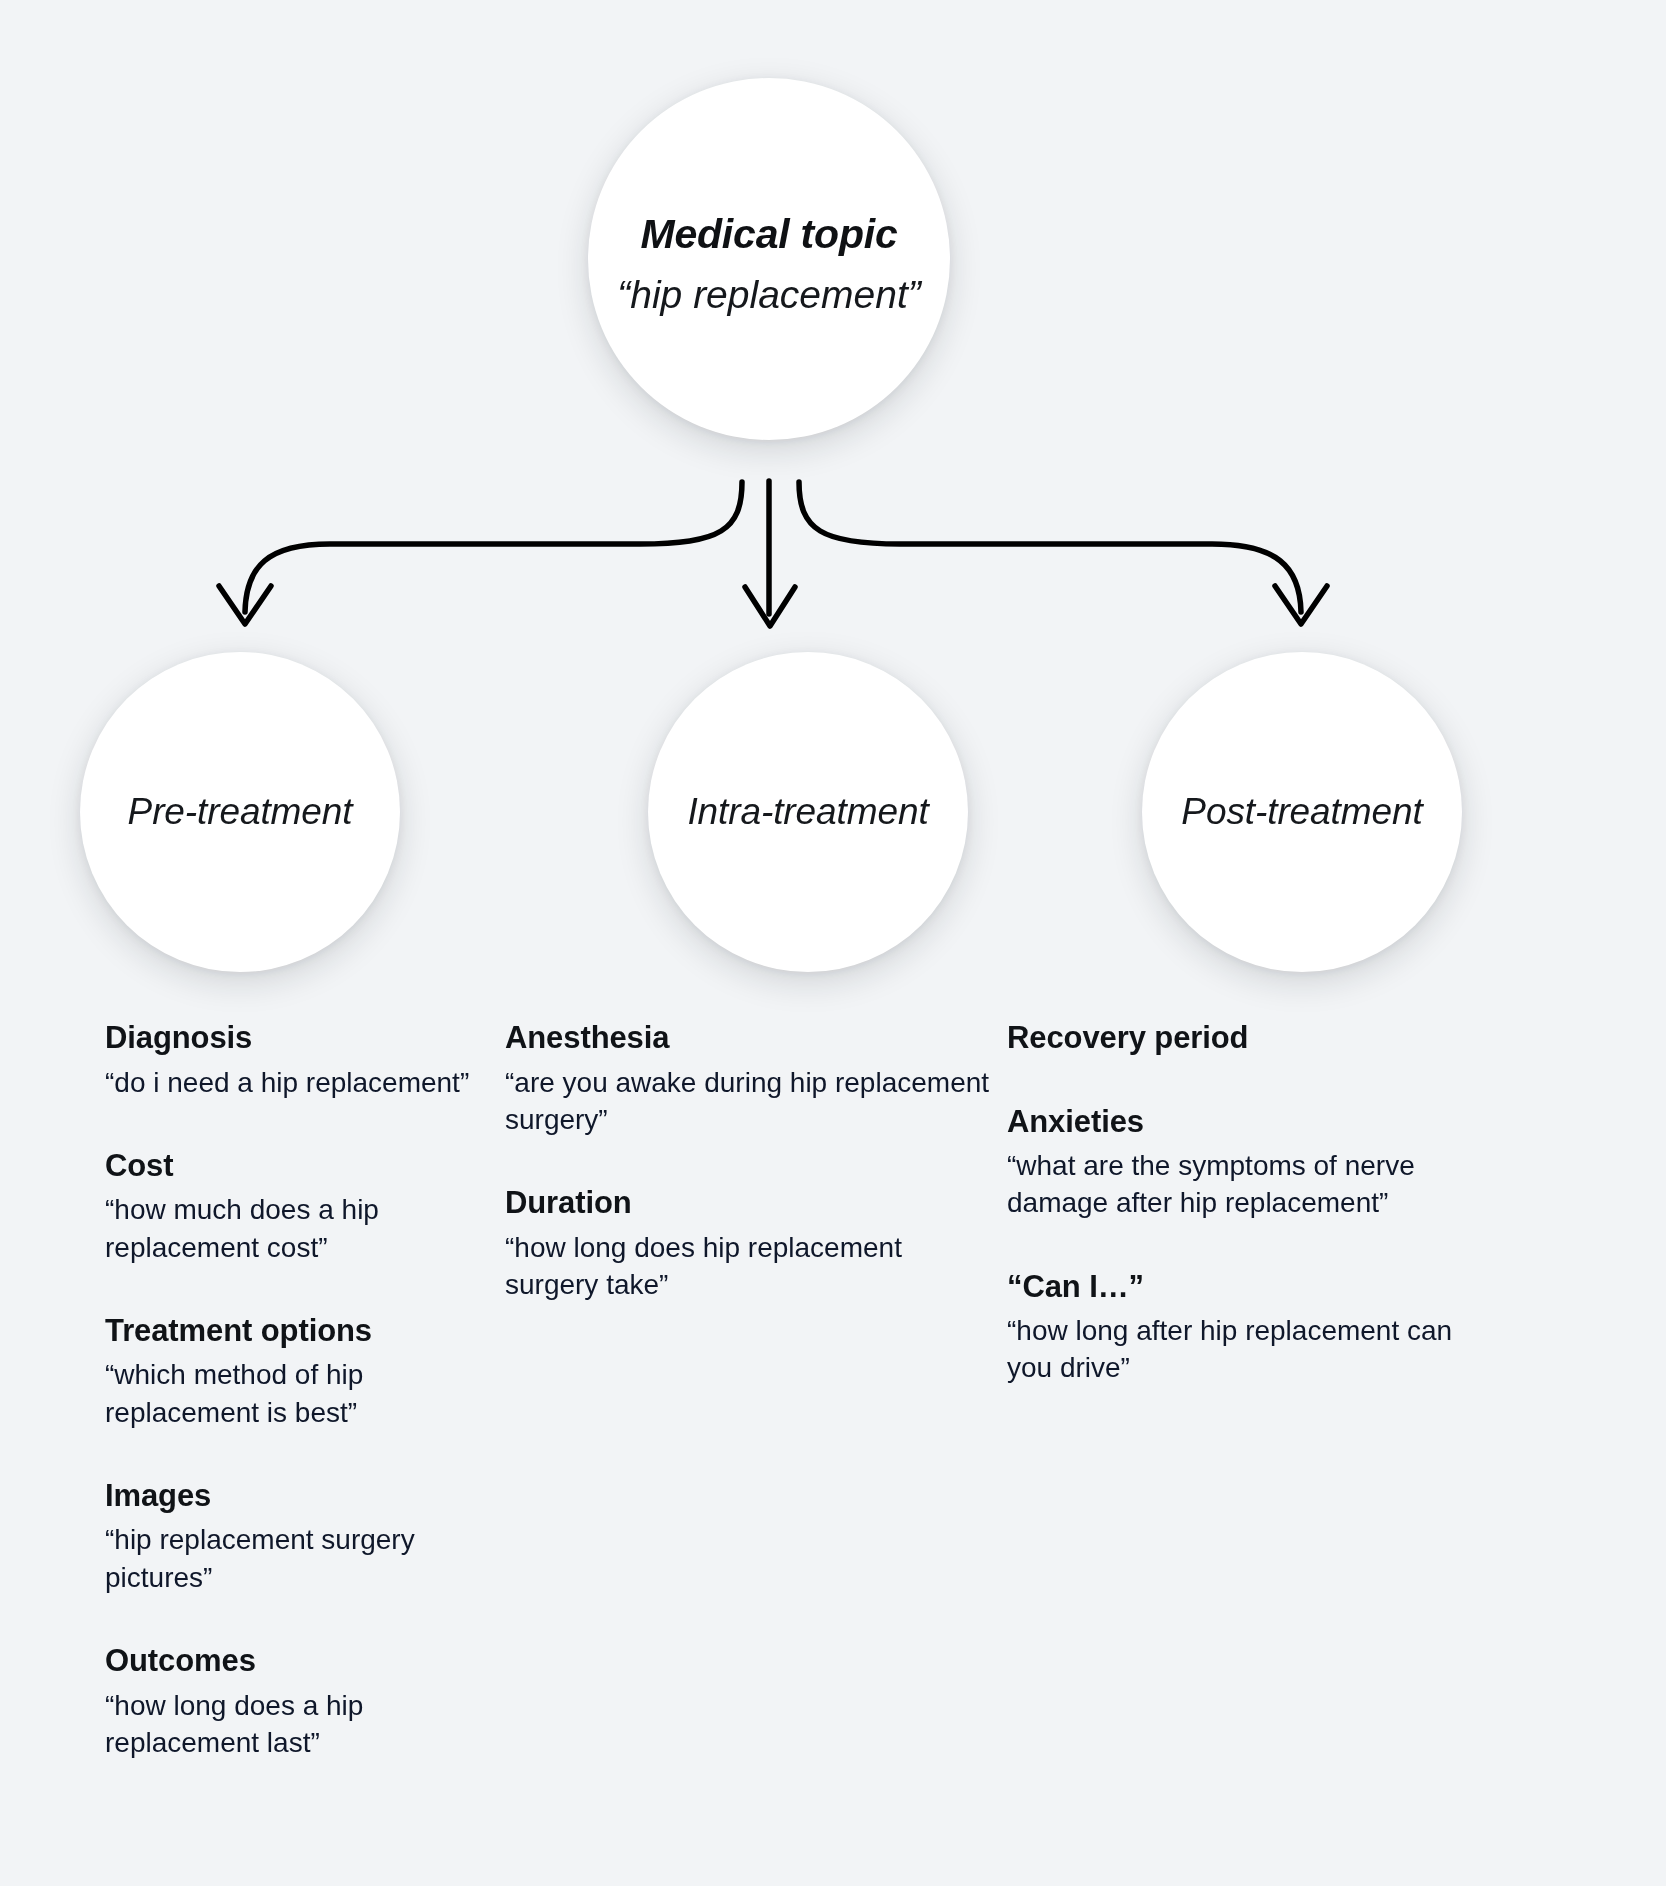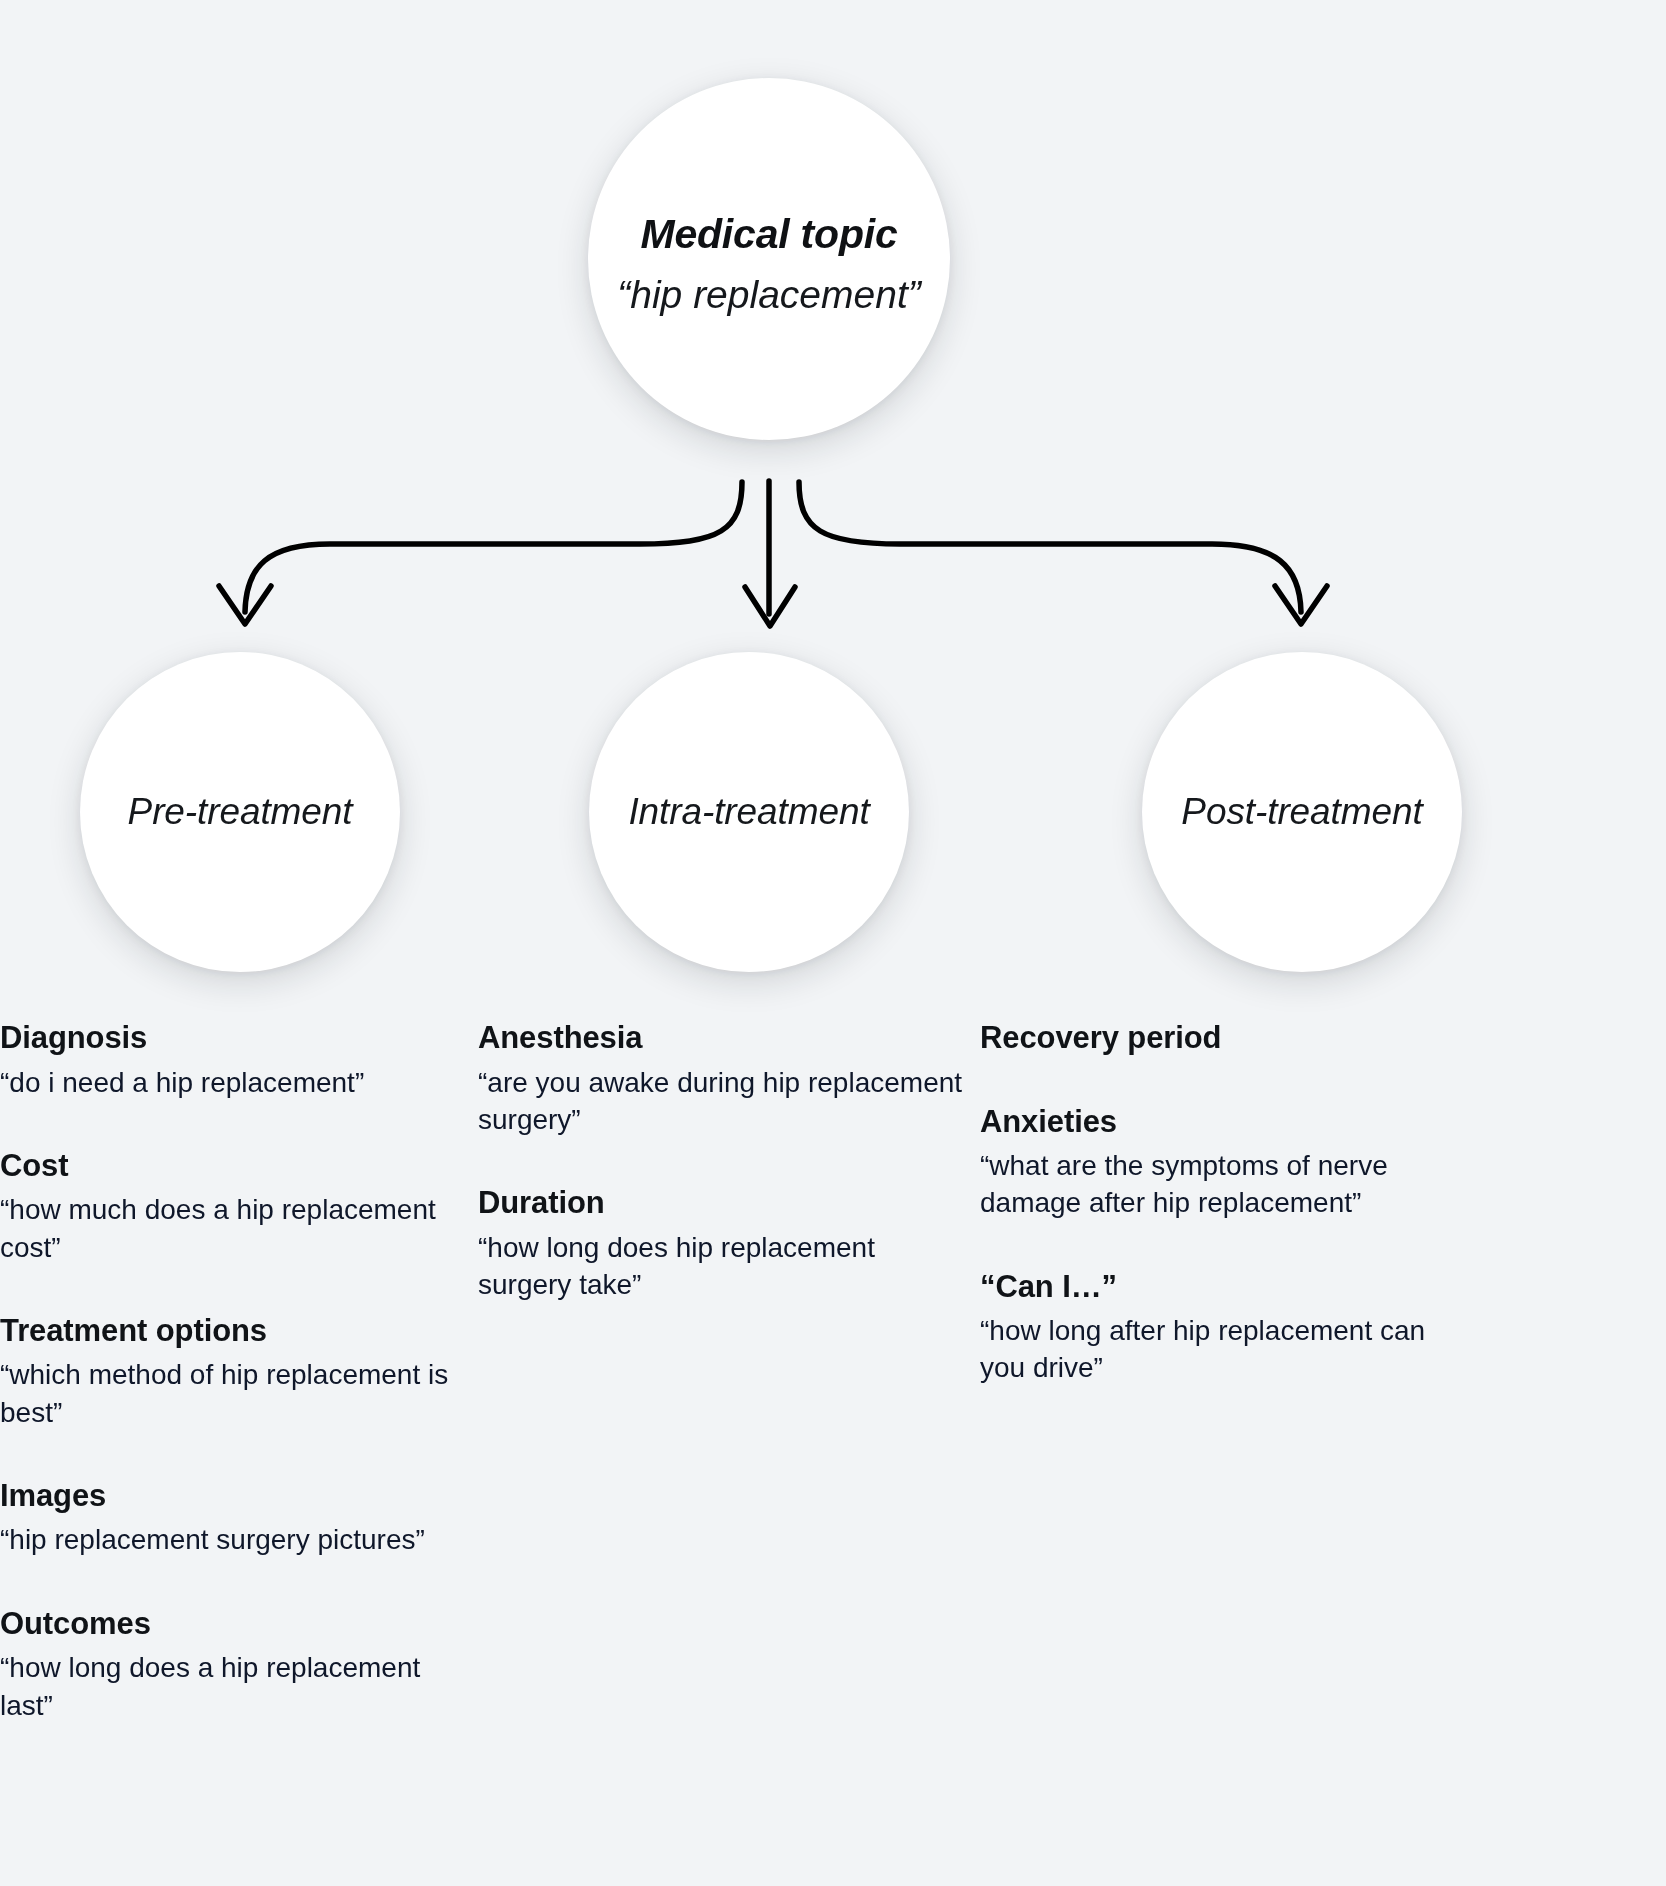--- a/index.html
+++ b/index.html
@@ -71,21 +71,21 @@
     height: 320px;
   }
   .node-branch .node-title {
     font-size: 37px;
     font-weight: 400;
     letter-spacing: -0.1px;
     margin: 0;
     color: #15181c;
   }
   .node-pre  { left:  80px; top: 652px; }
-  .node-intra{ left: 589px; top: 652px; }
+  .node-intra{ left: 648px; top: 652px; }
   .node-post { left: 1142px; top: 652px; }
 
   
   #arrows {
     position: absolute;
     left: 0;
     top: 0;
     width: 1666px;
     height: 1886px;
     pointer-events: none;
@@ -95,21 +95,21 @@
   .columns {
     position: absolute;
     left: 0;
     top: 1020px;
     width: 1666px;
     display: flex;
   }
   .column {
     box-sizing: border-box;
   }
-  .col-1 { width: 520px; padding-right: 60px; }
+  .col-1 { width: 520px; padding-left: 78px; padding-right: 60px; margin-left: 27px; }
   .col-2 { width: 528px; padding-left: 526px - 448px; }
   .col-2 { padding-left: 0; margin-left: -42px; width: 520px; padding-right: 30px; }
   .col-3 { width: 520px; margin-left: -18px; padding-right: 40px; }
 
   .facet {
     margin-bottom: 47px;
   }
   .facet:last-child { margin-bottom: 0; }
 
   .facet-label {

